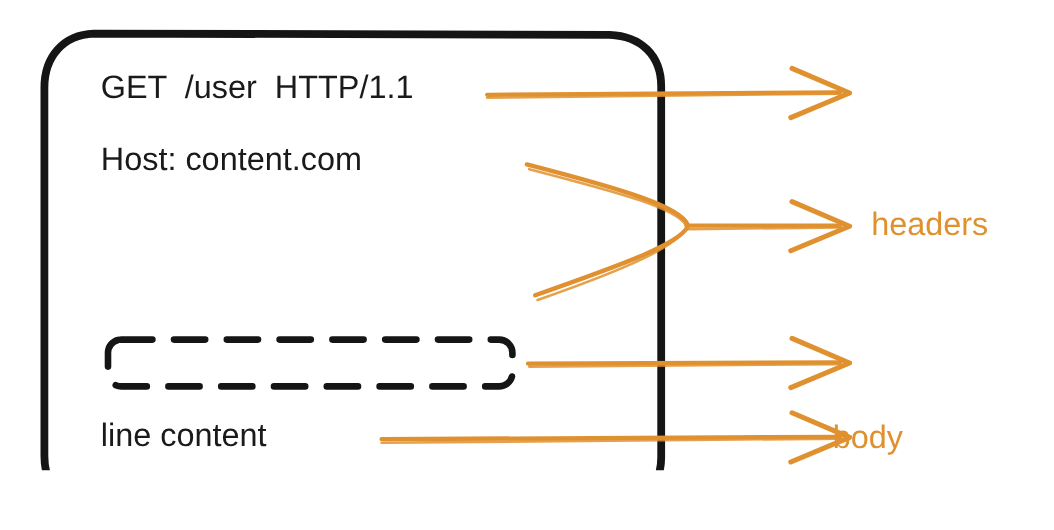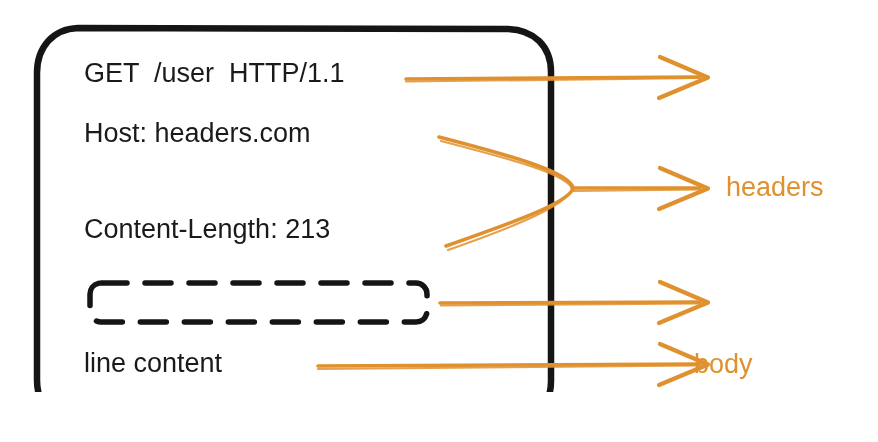--- a/index.html
+++ b/index.html
@@ -95,25 +95,24 @@
 
     <g>
       <path d="M 318 366 L 700 364" fill="none" stroke="#e0912f" stroke-width="3.6" stroke-linecap="round"></path>
       <path d="M 318 369 L 700 365.5" fill="none" stroke="#e0912f" stroke-width="2.2" stroke-linecap="round" opacity="0.85"></path>
       <path d="M 660 344 L 708 364.5 L 659 385" fill="none" stroke="#e0912f" stroke-width="4.2" stroke-linecap="round" stroke-linejoin="round"></path>
     </g>
   </svg>
 
   <div class="req-text" id="start-line-text">GET  /user  HTTP/1.1</div>
 
-  <div class="req-text" id="header-line-0">Host: headers.com</div>
+  <div class="req-text" id="header-line-0">Host: content.com</div>
 
 
 
-  <div class="req-text" id="header-line-3">Content-Length: 213</div>
 
   <div class="req-text" id="body-content-text">line content</div>
 
 
   <div class="annot-label" id="label-headers">headers</div>
 
 
   <div class="annot-label" id="label-body">body</div>
 
 </div>

